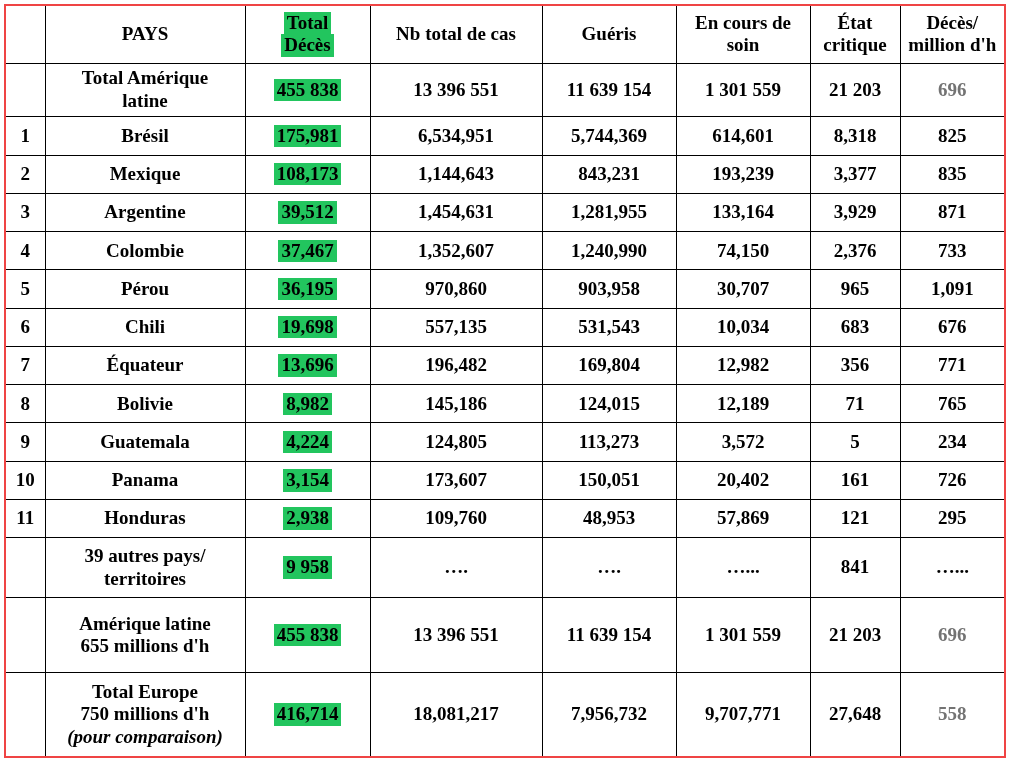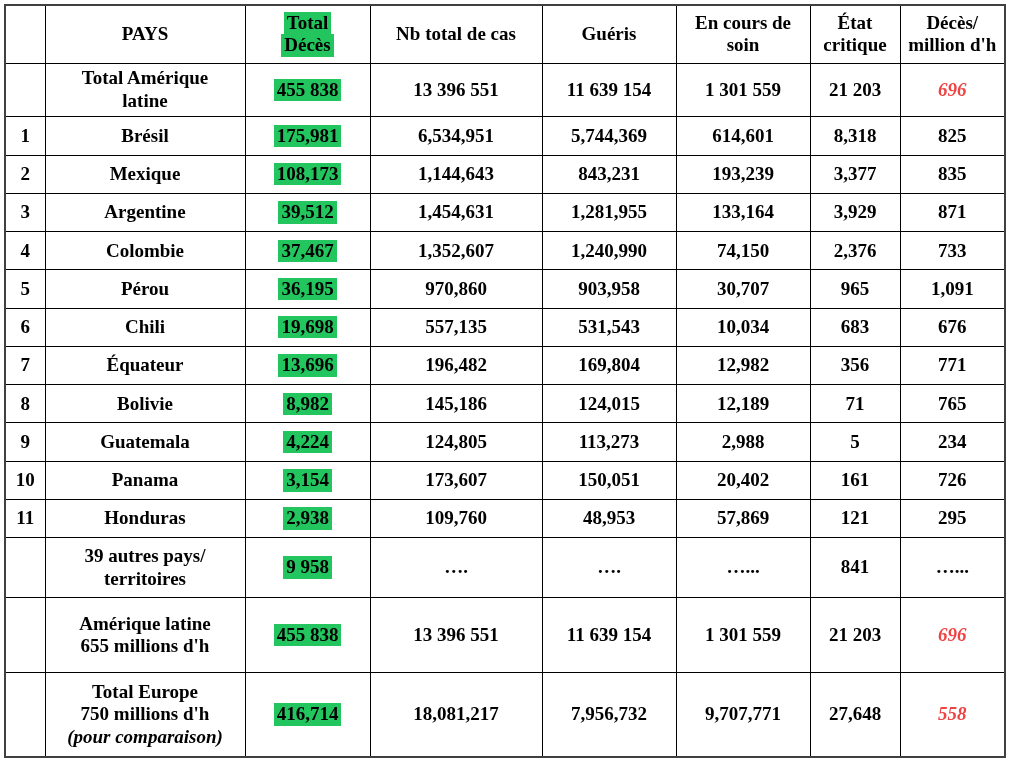--- a/index.html
+++ b/index.html
@@ -18,21 +18,21 @@
     width: 1010px;
     height: 762px;
     box-sizing: border-box;
     padding: 4px 6px 4px 4px;
   }
   table.covid {
     border-collapse: collapse;
     width: 1000px;
     height: 754px;
     table-layout: fixed;
-    border: 2px solid #404040;
+    border: 2px solid #ef4444;
   }
   table.covid td, table.covid th {
     border: 1px solid #000000;
     text-align: center;
     vertical-align: middle;
     padding: 2px 3px;
     font-size: 19px;
     font-weight: bold;
     line-height: 1.18;
   }
@@ -54,22 +54,21 @@
   .hl {
     background: #22c55e;
     display: inline-block;
     padding: 0 3px;
   }
   .rank {
     font-size: 17px;
     font-weight: normal;
   }
   .red {
-    color: #ef4444;
-    font-style: italic;
+    color: #737373;
   }
   .twoline {
     line-height: 1.2;
   }
   .italic {
     font-style: italic;
     margin-top: 35px;
   }
   tr.total-latam td,
   tr.latam-sum td,
@@ -225,21 +224,21 @@
         <td>71</td>
         <td>765</td>
       </tr>
 
       <tr class="country">
         <td class="rank">9</td>
         <td>Guatemala</td>
         <td><span class="hl">4,224</span></td>
         <td>124,805</td>
         <td>113,273</td>
-        <td>2,988</td>
+        <td>3,572</td>
         <td>5</td>
         <td>234</td>
       </tr>
 
       <tr class="country">
         <td class="rank">10</td>
         <td>Panama</td>
         <td><span class="hl">3,154</span></td>
         <td>173,607</td>
         <td>150,051</td>

